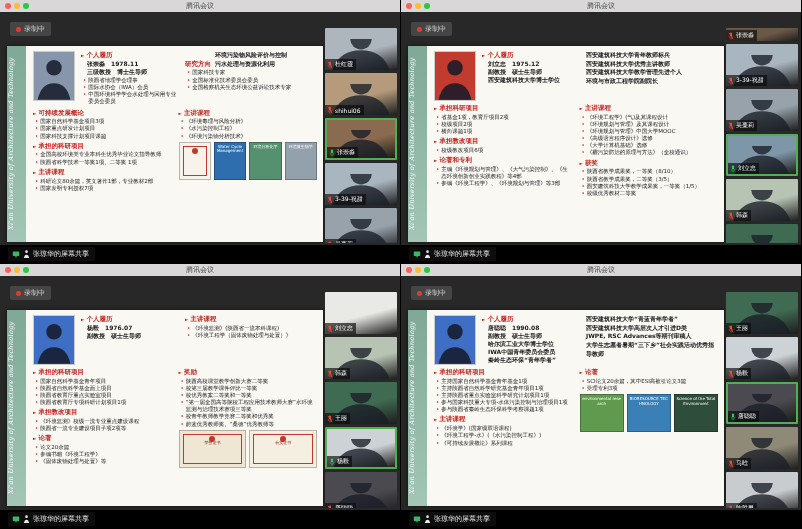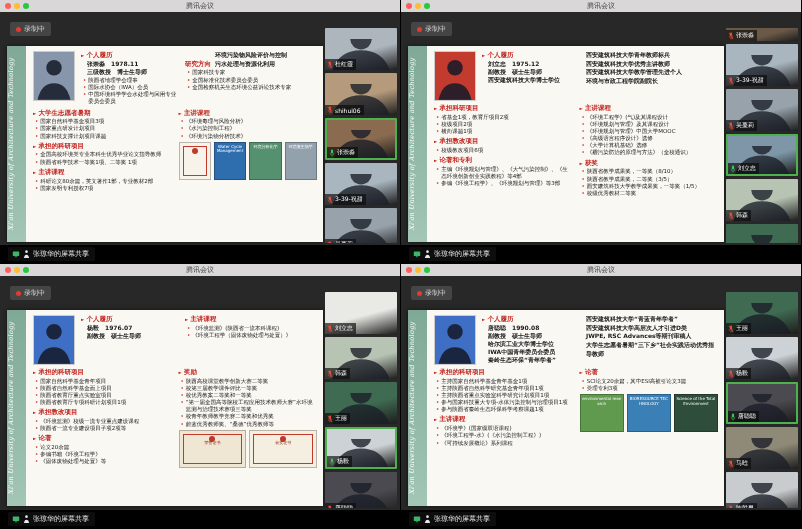--- a/index.html
+++ b/index.html
@@ -121,21 +121,21 @@
                   <div class="bul">
                     <span class="dot">•</span>
                     <span class="bt">全国检察机关生态环境公益诉讼技术专家</span>
                   </div>
                 </div>
               </div>
             </div>
             <div class="s-cols">
               <div class="s-col">
                 <div class="sec">
-                  <div class="sec-h"><span class="arr">►</span><span>大学生志愿者暑期</span></div>
+                  <div class="sec-h"><span class="arr">►</span><span>可持续发展概论</span></div>
                   <div class="buls">
                     <div class="bul">
                       <span class="dot">•</span>
                       <span class="bt">国家自然科学基金项目3项</span>
                     </div>
                     <div class="bul">
                       <span class="dot">•</span>
                       <span class="bt">国家重点研发计划项目</span>
                     </div>
                     <div class="bul">

